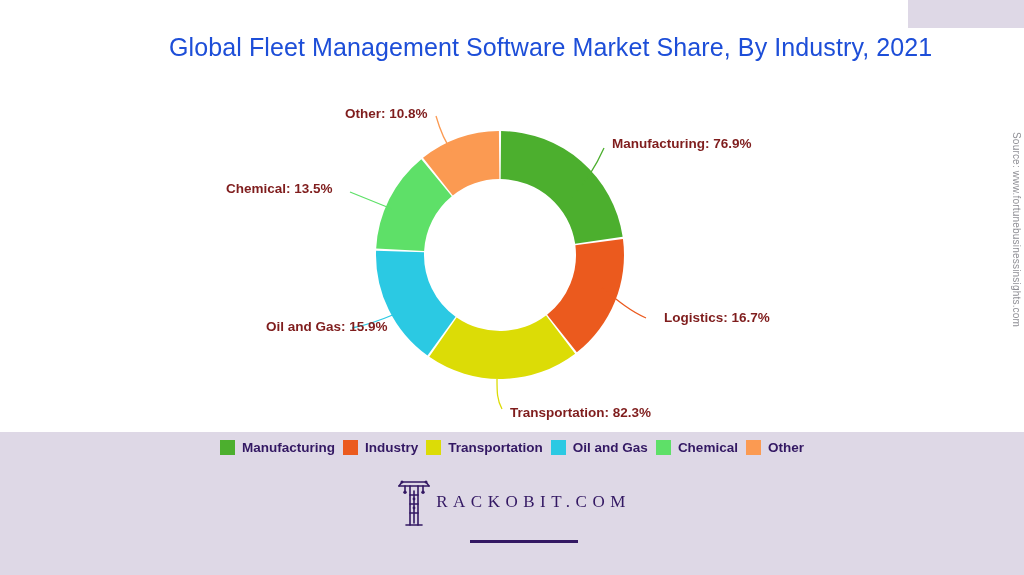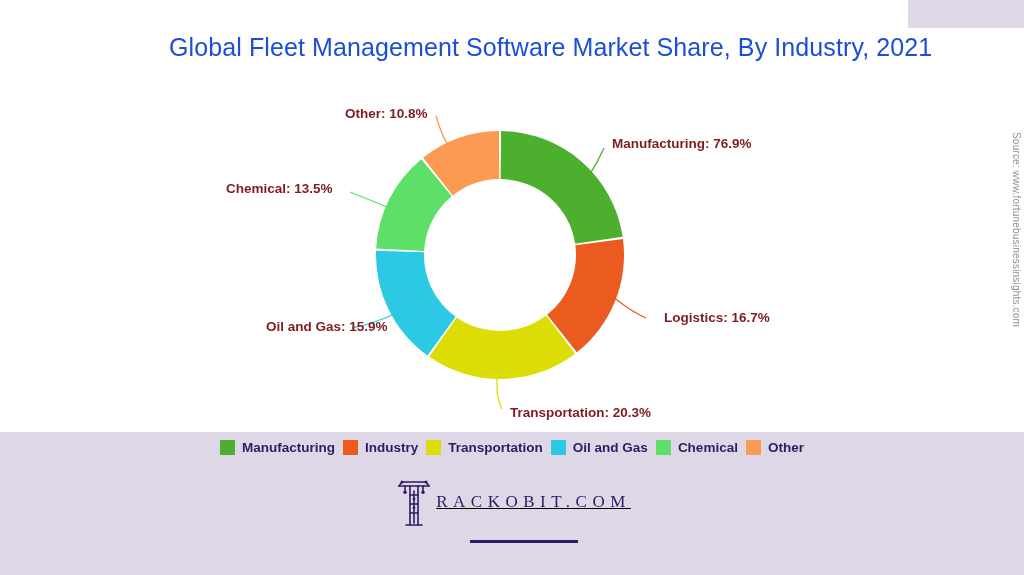--- a/index.html
+++ b/index.html
@@ -111,21 +111,20 @@
     top: 45px;
     width: 1024px;
     display: flex;
     flex-direction: column;
     align-items: center;
   }
   #logo-row {
     display: flex;
     align-items: center;
     justify-content: flex-start;
-    text-decoration: underline;
   }
   #logo-mark {
     display: block;
     margin-right: 1px;
   }
   #logo-wordmark {
     font-size: 17px;
     color: #331863;
     letter-spacing: 5.5px;
     font-family: "Liberation Serif", serif;
@@ -175,21 +174,21 @@
         <path d="M 601 287 C 617 300, 630 311, 646 318" stroke="#EB5A1E" fill="none"></path>
         <path d="M 497 379 C 497 392, 497 400, 502 409" stroke="#DCDC06" fill="none"></path>
         <path d="M 395 314 C 381 320, 368 325, 352 328" stroke="#2BC9E3" fill="none"></path>
         <path d="M 392 209 C 377 203, 365 198, 350 192" stroke="#5EE068" fill="none"></path>
         <path d="M 452 151 C 445 142, 440 130, 436 116" stroke="#FB9A52" fill="none"></path>
       </g>
   </svg>
 
   <div class="data-label" id="label-manufacturing">Manufacturing: 76.9%</div>
   <div class="data-label" id="label-logistics">Logistics: 16.7%</div>
-  <div class="data-label" id="label-transportation">Transportation: 20.3%</div>
+  <div class="data-label" id="label-transportation">Transportation: 82.3%</div>
   <div class="data-label" id="label-oilandgas">Oil and Gas: 15.9%</div>
   <div class="data-label" id="label-chemical">Chemical: 13.5%</div>
   <div class="data-label" id="label-other">Other: 10.8%</div>
 </div>
 
 <div id="footer">
 
   <div id="legend">
       <div class="legend-item">
         <span class="legend-swatch" style="background: rgb(76, 175, 46);"></span>

